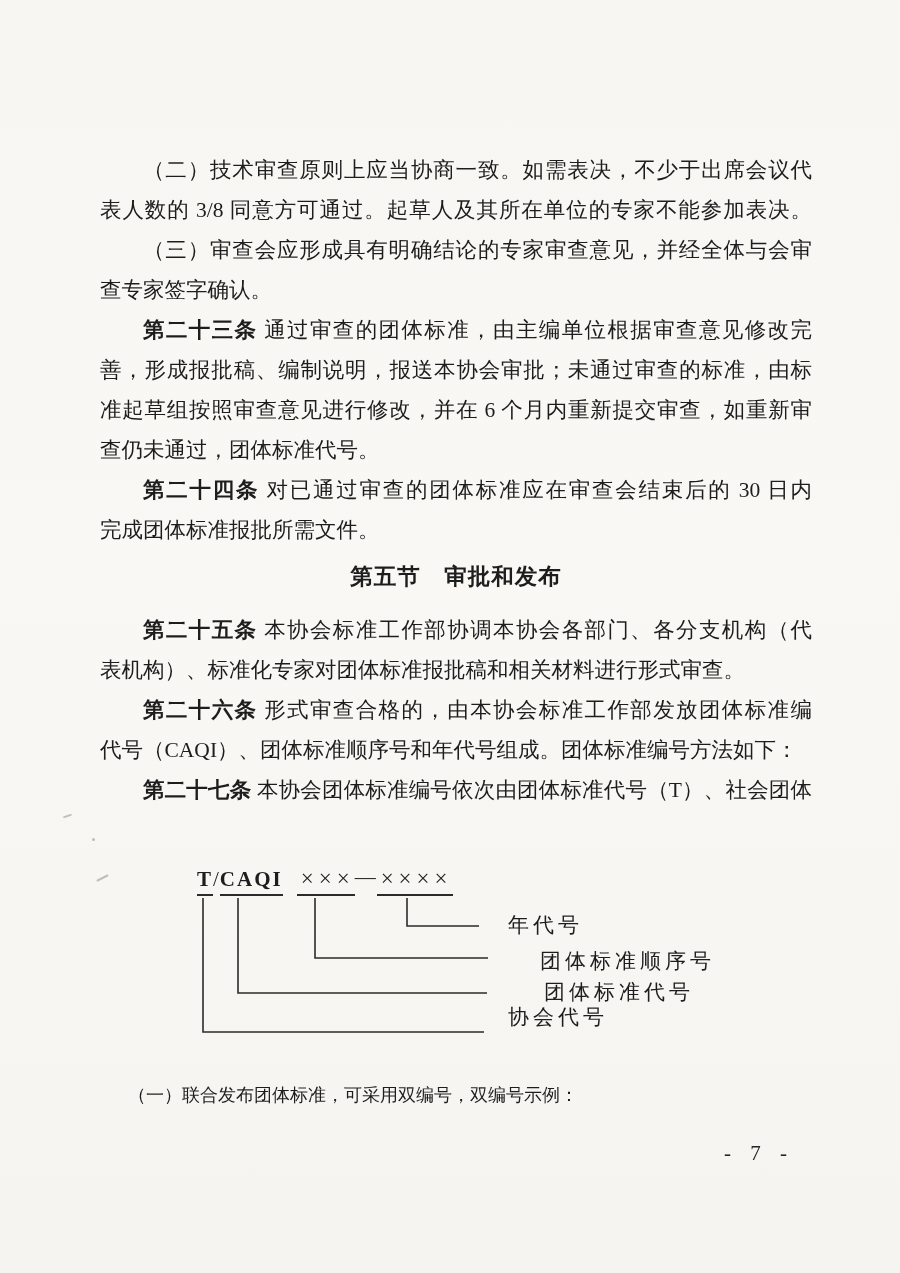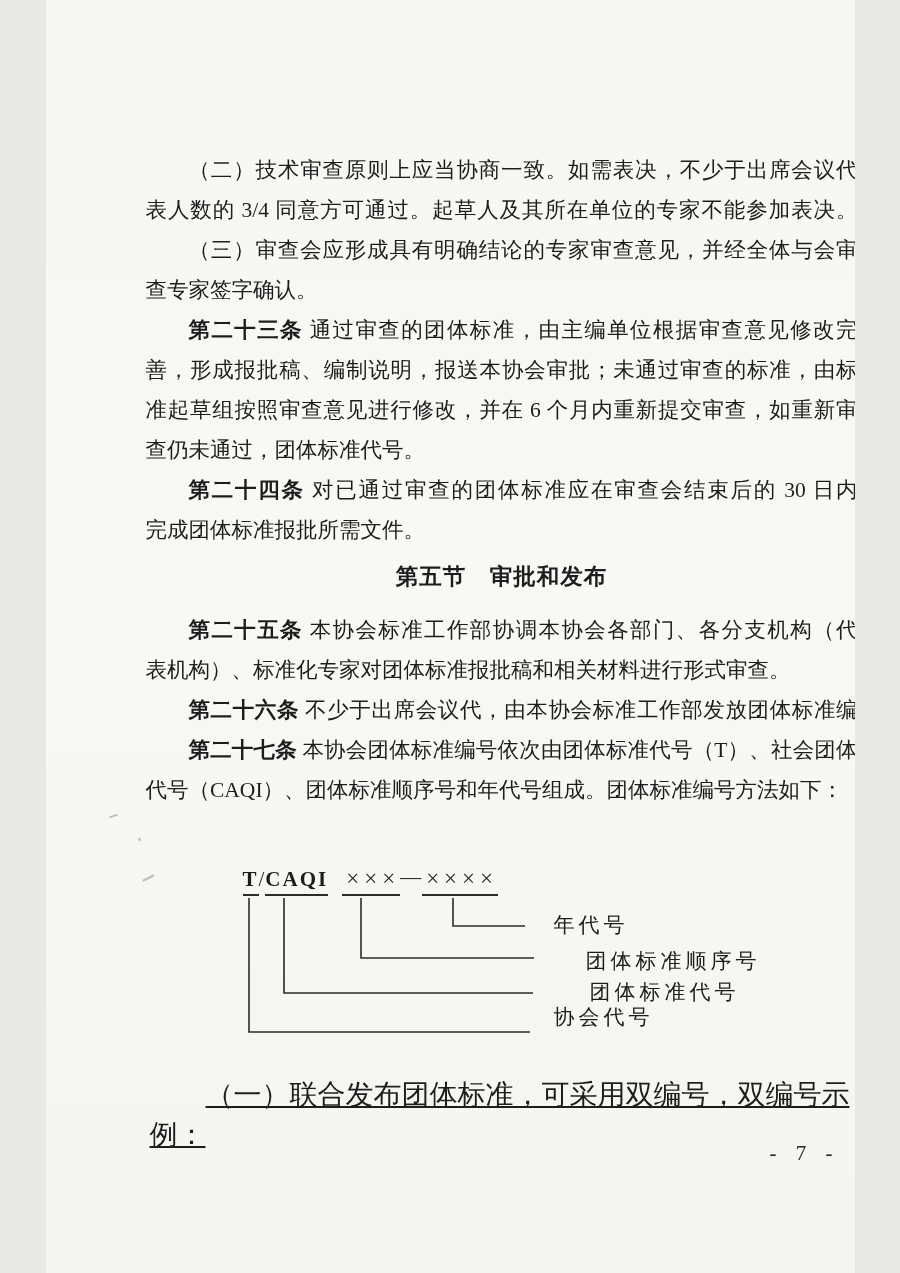--- a/index.html
+++ b/index.html
@@ -1,18 +1,18 @@
 <!DOCTYPE html>
 <html><head>
 <meta charset="utf-8">
 <style>
   html,body{margin:0;padding:0;background:#e9e8e4;}
   .page{
     position:relative;
-    width:809px;height:1273px;
+    width:900px;height:1273px;
     margin:0 auto;
     background:linear-gradient(180deg,#f7f6f3 0%,#f9f8f5 45%,#f5f4f1 100%);
     font-family:"Liberation Serif","DejaVu Serif",serif;
     color:#1d1d1d;
     overflow:hidden;
   }
   .textblock{position:absolute;left:100px;top:150px;width:712px;}
   .line{
     height:40px;line-height:40px;
     font-size:21.5px;
@@ -42,57 +42,57 @@
   .diagram-lines{position:absolute;left:0;top:0;pointer-events:none;}
   .dlabel{
     position:absolute;left:508px;height:26px;line-height:26px;
     font-size:21px;letter-spacing:4px;white-space:nowrap;
   }
   .dl-year{top:912px;}
   .dl-seq{top:948px;margin-left:32px;}
   .dl-assoc{top:985px;margin-top:19px;}
   .dl-std{top:979px;margin-left:36px;}
   .bottomline{
-    position:absolute;left:104px;top:1075px;width:712px;
-    height:40px;line-height:40px;font-size:28px;text-indent:2em;text-decoration:underline;
+    position:absolute;left:92px;top:1075px;width:712px;
+    height:40px;line-height:40px;font-size:18px;text-indent:2em;
   }
   .pagenum{
     position:absolute;left:724px;top:1141px;
     font-size:21px;letter-spacing:7px;color:#242424;
   }
   
   .speck{position:absolute;background:#8f8f8a;opacity:.55;border-radius:1px;}
   .sp1{left:63px;top:815px;width:9px;height:2px;transform:rotate(-18deg);}
   .sp2{left:92px;top:838px;width:3px;height:3px;border-radius:50%;}
   .sp3{left:96px;top:877px;width:13px;height:2px;transform:rotate(-27deg);}
 </style>
 </head>
 <body>
 
 <div class="page">
 
   <div class="textblock">
     <div class="line ind fill"><span>（二）技术审查原则上应当协商一致。如需表决，不少于出席会议代</span></div>
-    <div class="line fill"><span>表人数的 3/4 同意方可通过。起草人及其所在单位的专家不能参加表决。</span></div>
+    <div class="line fill"><span>表人数的 3/8 同意方可通过。起草人及其所在单位的专家不能参加表决。</span></div>
     <div class="line ind fill"><span>（三）审查会应形成具有明确结论的专家审查意见，并经全体与会审</span></div>
     <div class="line"><span>查专家签字确认。</span></div>
     <div class="line ind fill"><b>第二十三条</b><span> 通过审查的团体标准，由主编单位根据审查意见修改完</span></div>
     <div class="line fill"><span>善，形成报批稿、编制说明，报送本协会审批；未通过审查的标准，由标</span></div>
     <div class="line fill"><span>准起草组按照审查意见进行修改，并在 6 个月内重新提交审查，如重新审</span></div>
     <div class="line"><span>查仍未通过，团体标准代号。</span></div>
     <div class="line ind fill"><b>第二十四条</b><span> 对已通过审查的团体标准应在审查会结束后的 30 日内</span></div>
     <div class="line"><span>完成团体标准报批所需文件。</span></div>
 
     <div class="heading">第五节　审批和发布</div>
 
     <div class="line ind fill"><b>第二十五条</b><span> 本协会标准工作部协调本协会各部门、各分支机构（代</span></div>
     <div class="line"><span>表机构）、标准化专家对团体标准报批稿和相关材料进行形式审查。</span></div>
-    <div class="line ind fill"><b>第二十六条</b><span> 不少于出席会议代，由本协会标准工作部发放团体标准编</span></div>
+    <div class="line ind fill"><b>第二十六条</b><span> 形式审查合格的，由本协会标准工作部发放团体标准编</span></div>
+    <div class="line"><span>代号（CAQI）、团体标准顺序号和年代号组成。团体标准编号方法如下：</span></div>
     <div class="line ind fill"><b>第二十七条</b><span> 本协会团体标准编号依次由团体标准代号（T）、社会团体</span></div>
-    <div class="line"><span>代号（CAQI）、团体标准顺序号和年代号组成。团体标准编号方法如下：</span></div>
   </div>
 
   <div class="formula">
     <span class="u code">T</span><span>/</span><span class="u code">CAQI</span><span class="u xg g1">×××</span><span class="dash">—</span><span class="u xg">××××</span>
   </div>
 
   <svg class="diagram-lines" width="900" height="1273" viewBox="0 0 900 1273">
     <polyline points="407,898 407,926 479,926" fill="none" stroke="#2b2b2b" stroke-width="1.6"></polyline>
     <polyline points="315,898 315,958 488,958" fill="none" stroke="#2b2b2b" stroke-width="1.6"></polyline>
     <polyline points="238,898 238,993 487,993" fill="none" stroke="#2b2b2b" stroke-width="1.6"></polyline>

